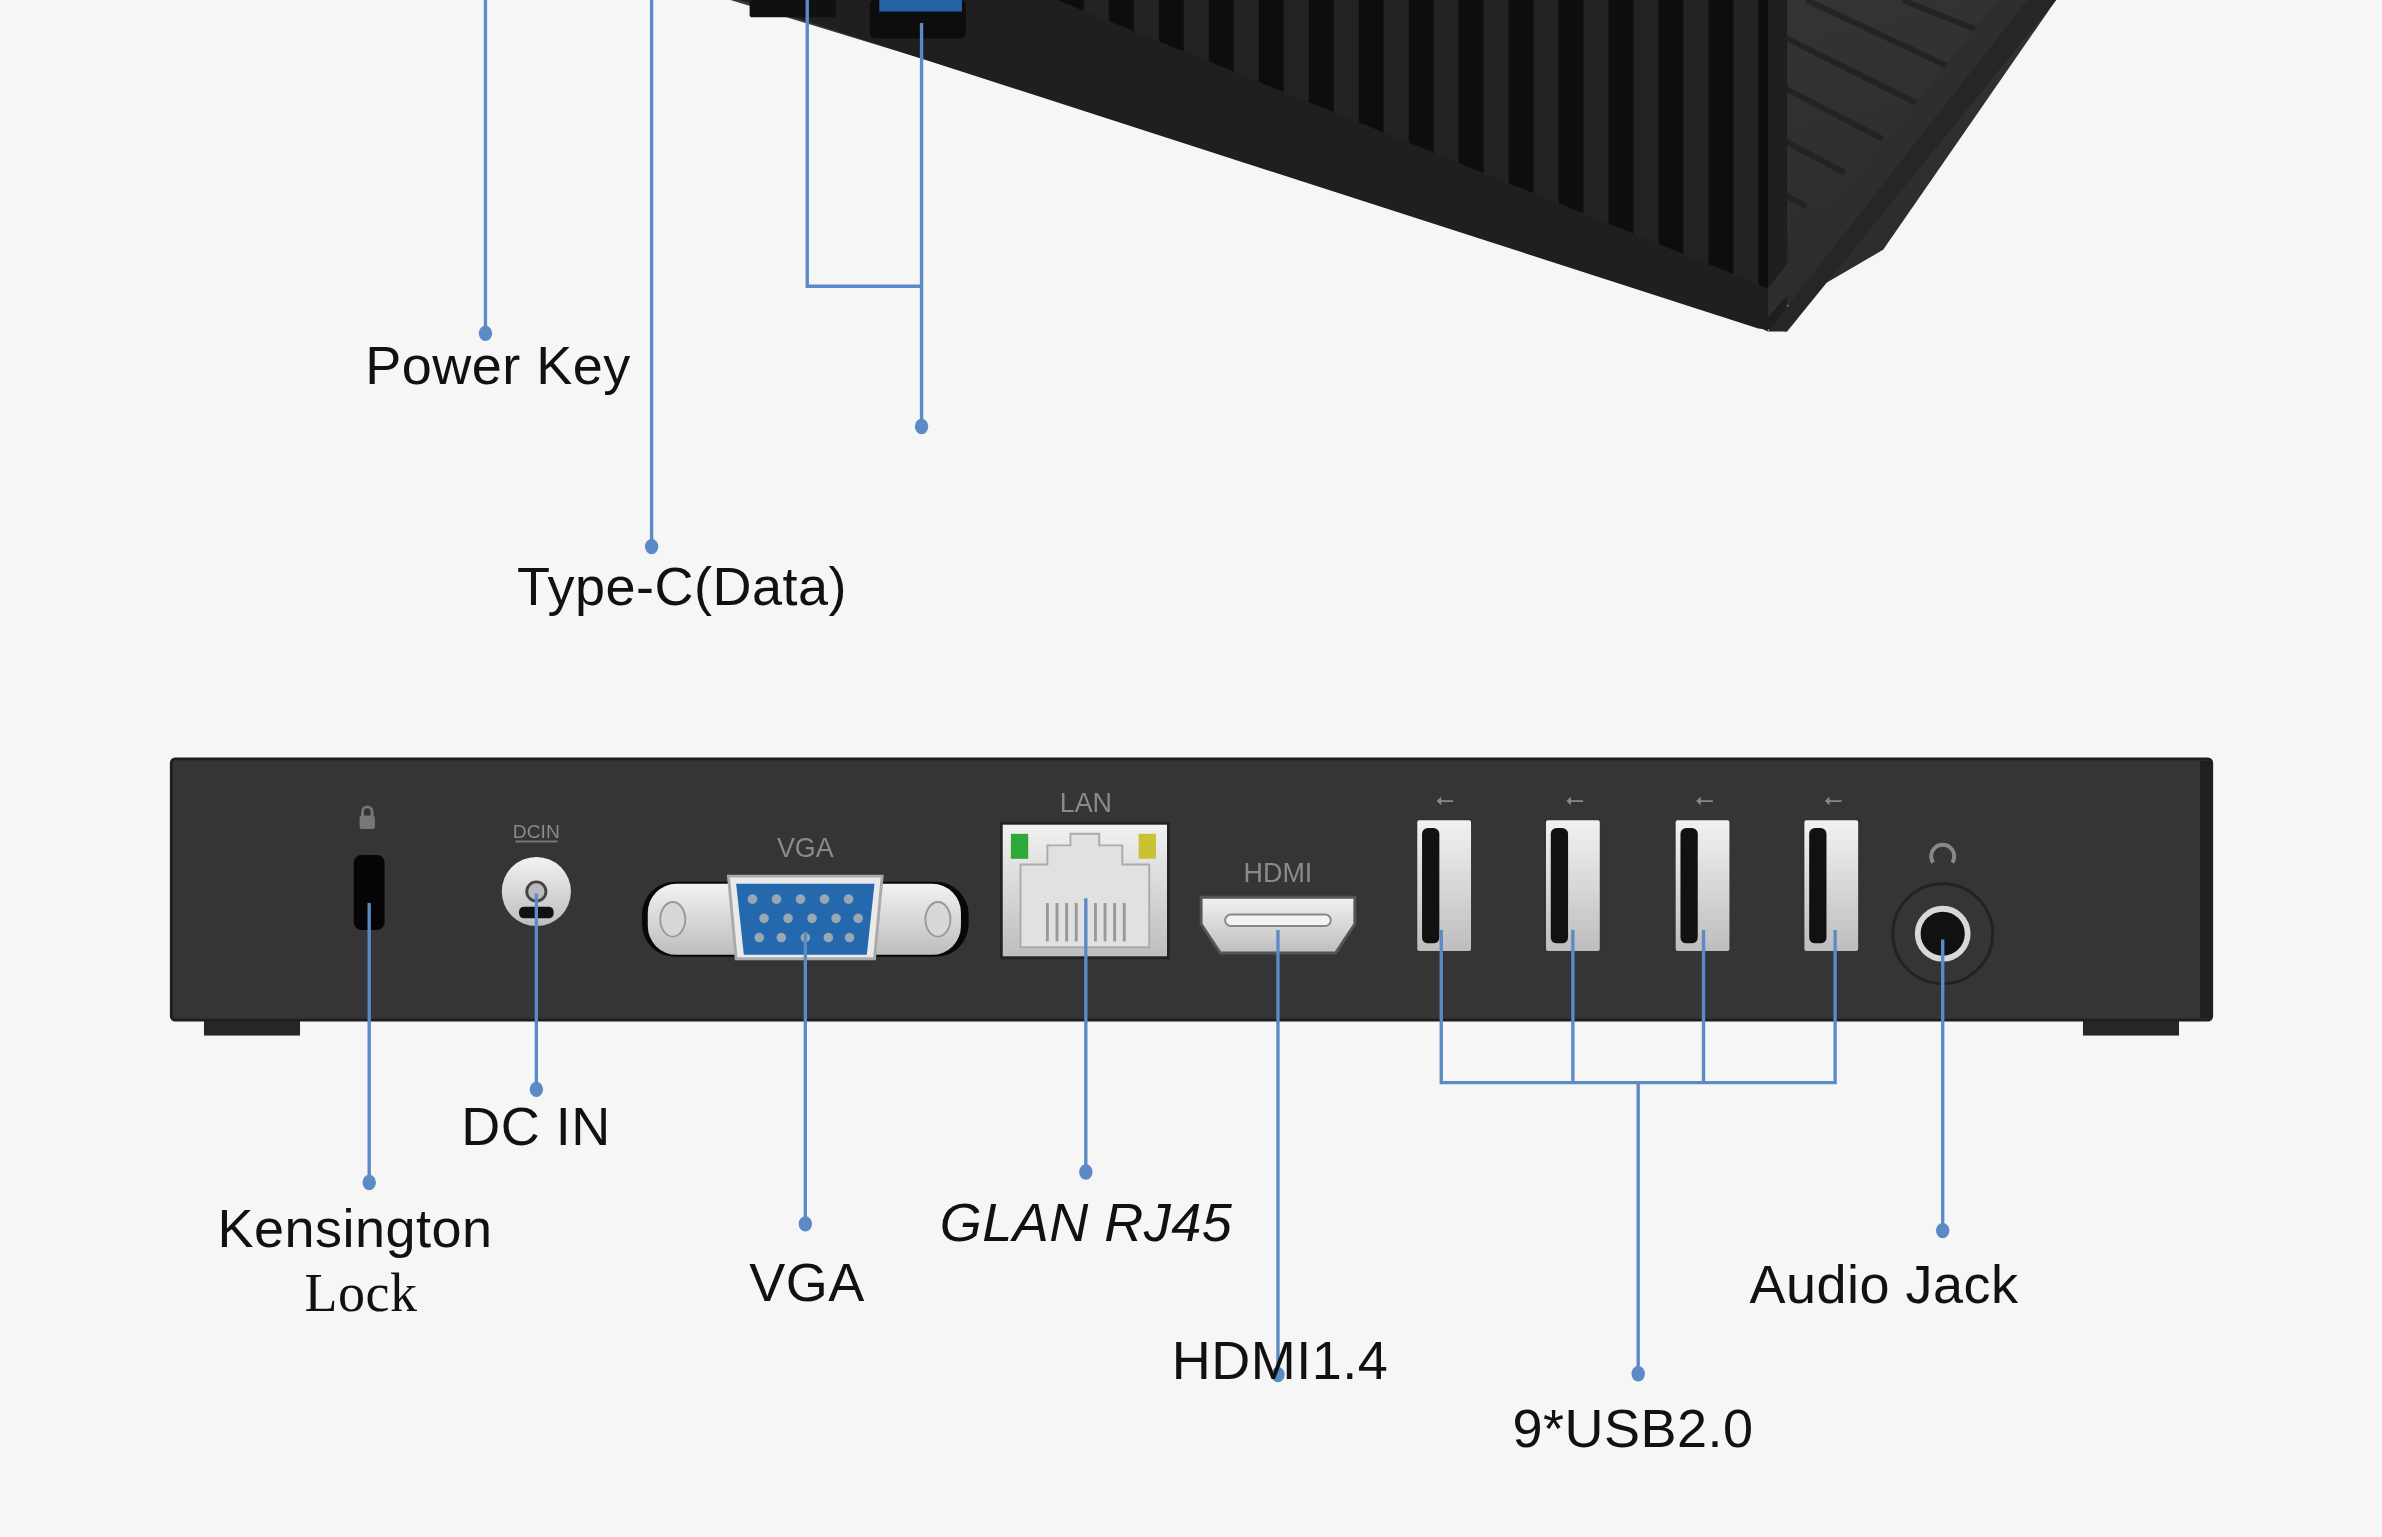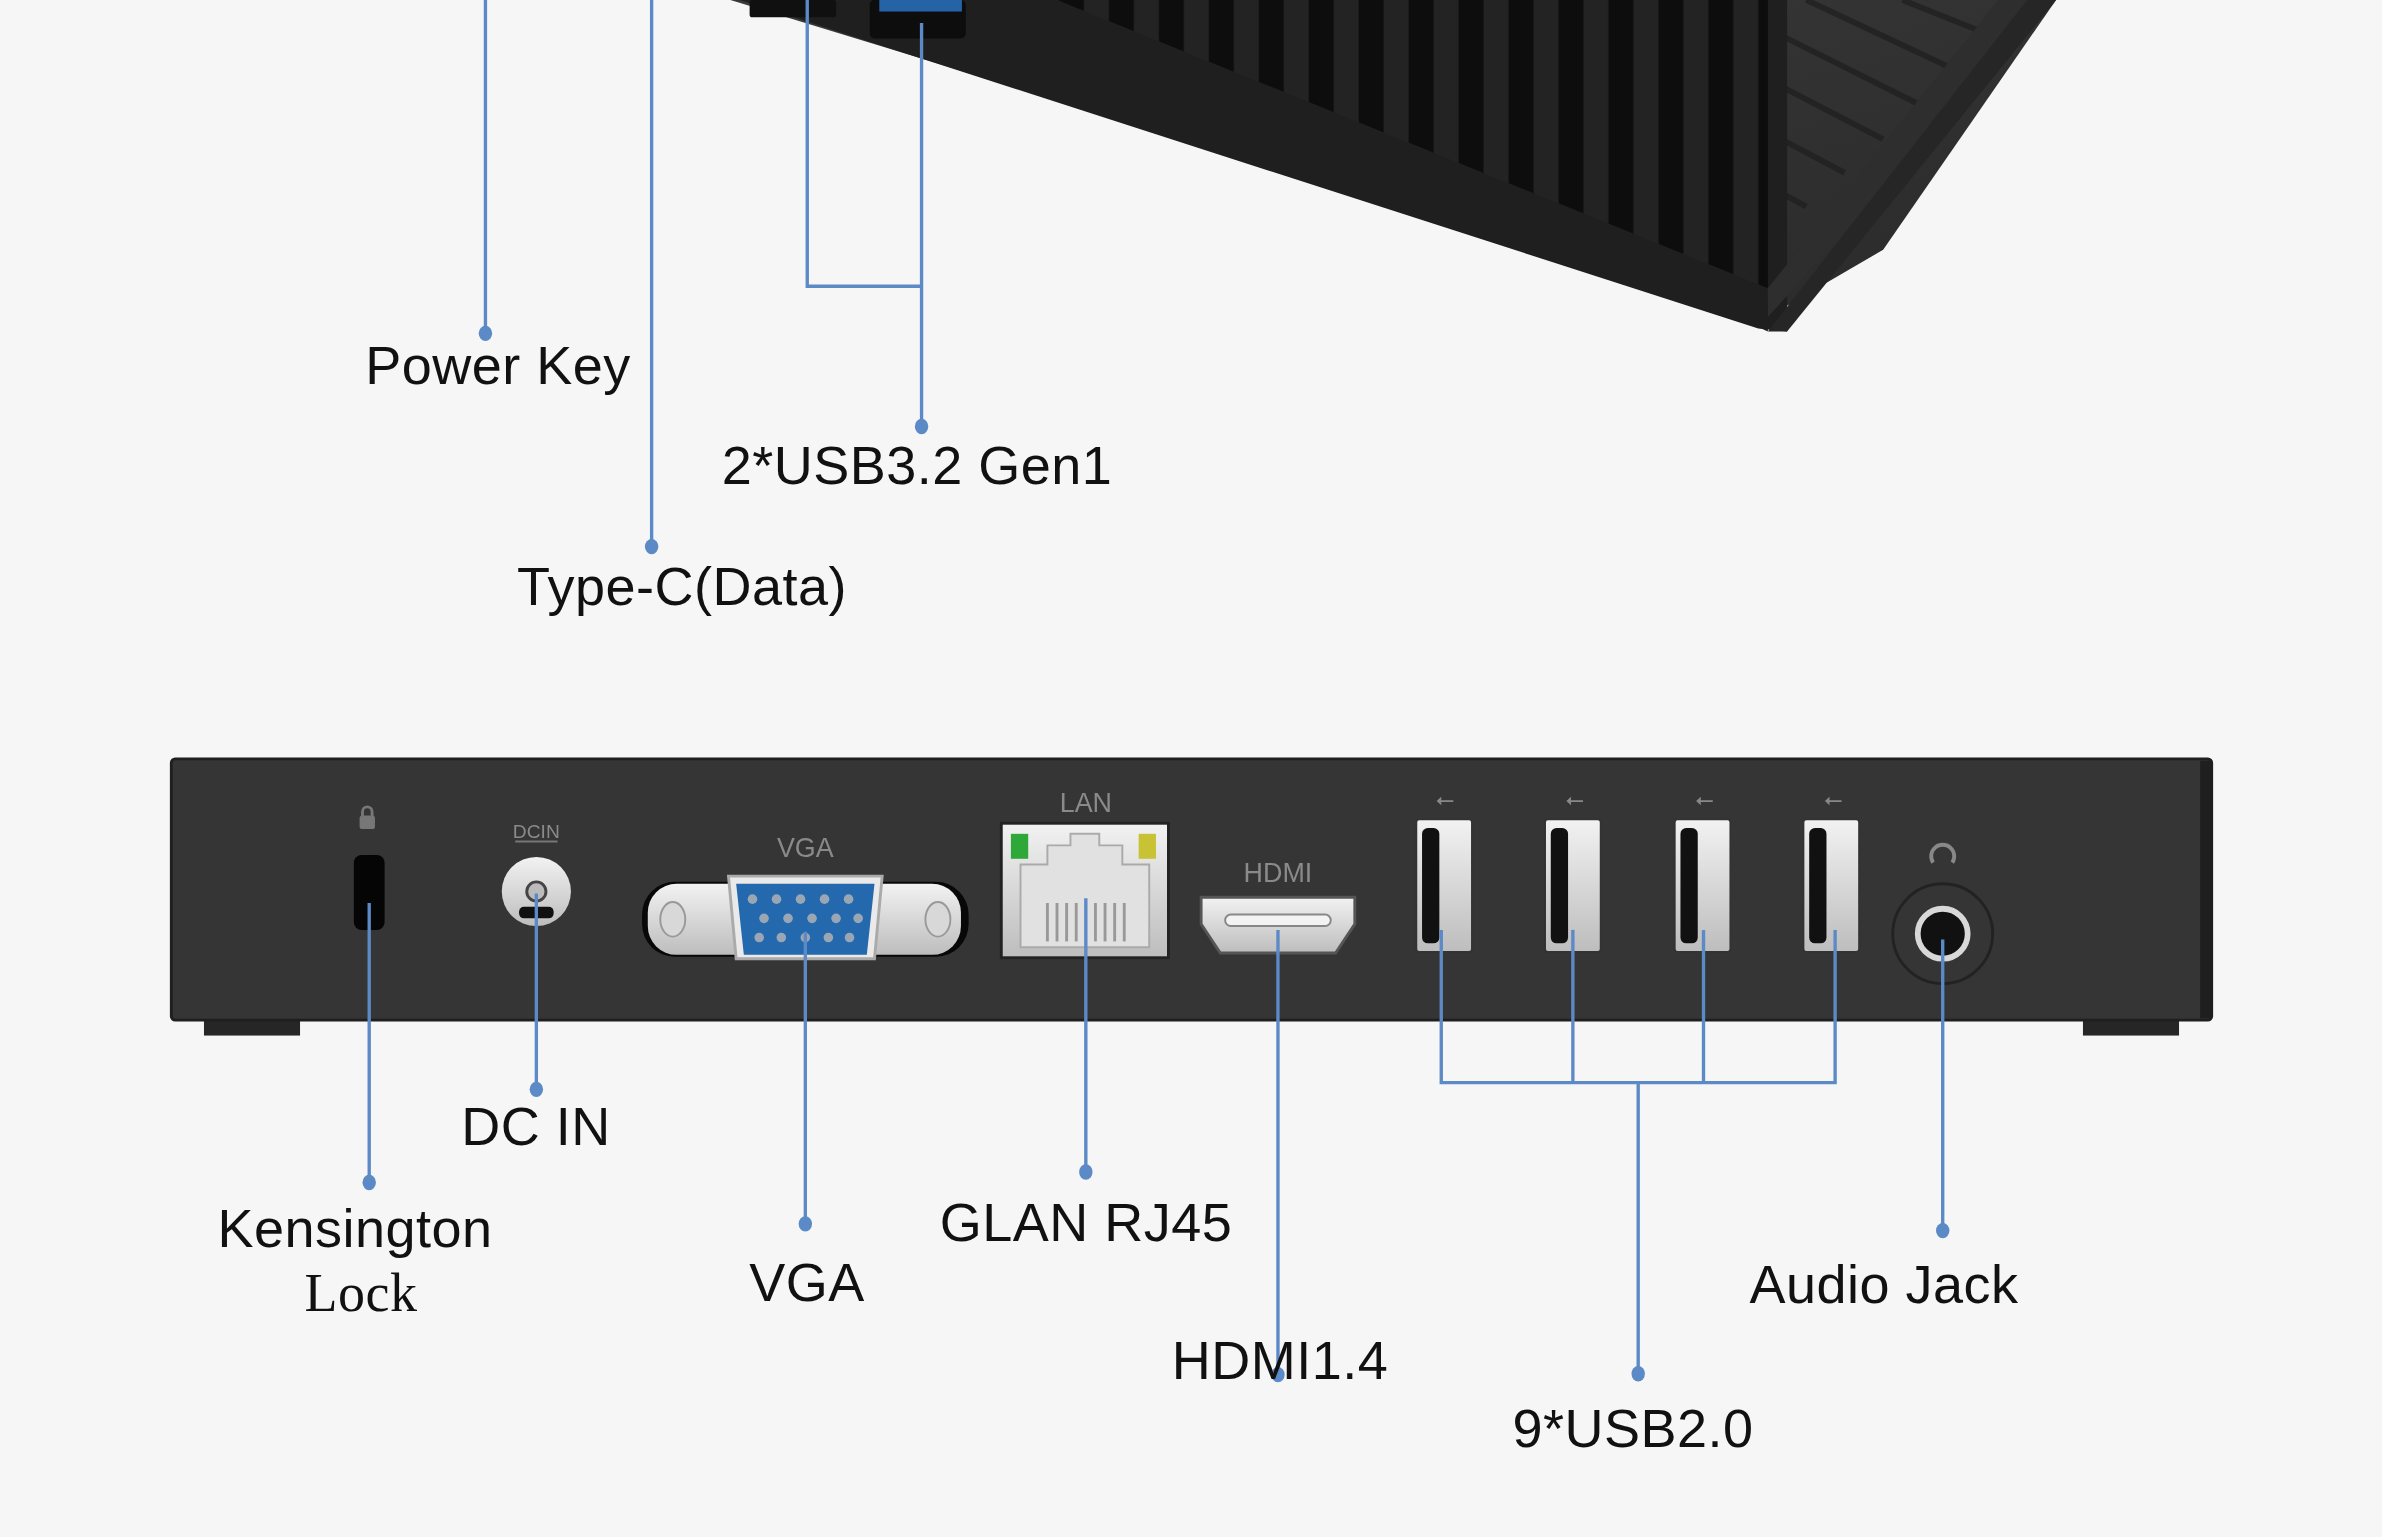--- a/index.html
+++ b/index.html
@@ -190,24 +190,23 @@
     <ellipse cx="1130" cy="1220" rx="7" ry="8"></ellipse>
     <ellipse cx="1330" cy="1431" rx="7" ry="8"></ellipse>
     <ellipse cx="1705" cy="1430" rx="7" ry="8"></ellipse>
     <ellipse cx="2022" cy="1281" rx="7" ry="8"></ellipse>
   </g>
 </svg>
 
 
 <div class="label" style="left:498px;top:334px;">Power Key</div>
 <div class="label" style="left:682px;top:555px;">Type-C(Data)</div>
-<div class="label" style="left:917px;top:434px;">2*USB3.2 Gen1</div>
 
 <div class="label" style="left:355px;top:1197px;text-align:right;">Kensington</div>
 <div class="label" style="left:361px;top:1262px;font-family:Liberation Serif, serif;">Lock</div>
 <div class="label" style="left:536px;top:1095px;text-align:right;">DC IN</div>
 <div class="label" style="left:807px;top:1251px;">VGA</div>
-<div class="label" style="left:1086px;top:1191px;">GLAN RJ45</div>
+<div class="label" style="left:1086px;top:1191px;font-style:italic;">GLAN RJ45</div>
 <div class="label" style="left:1280px;top:1329px;">HDMI1.4</div>
 <div class="label" style="left:1633px;top:1397px;">9*USB2.0</div>
 <div class="label" style="left:1884px;top:1253px;">Audio Jack</div>
 </div>
 
 
 </body></html>

